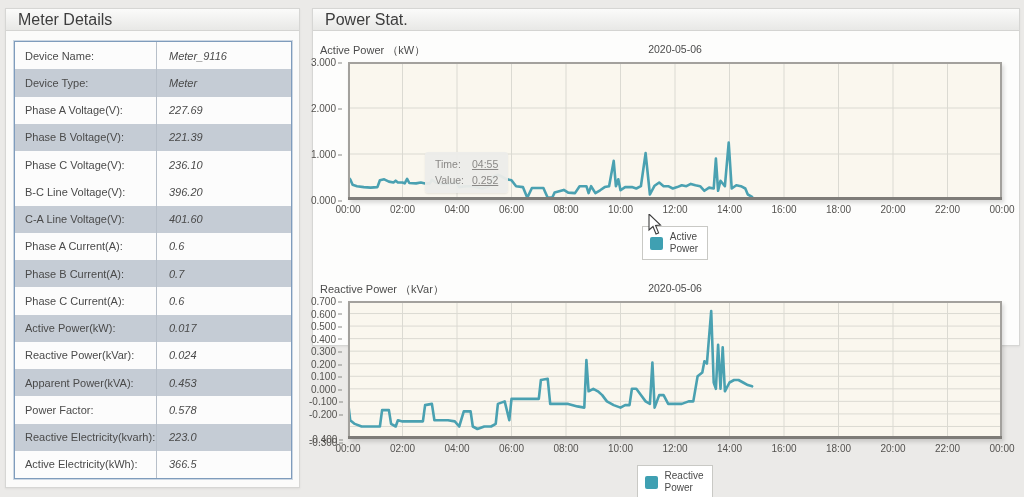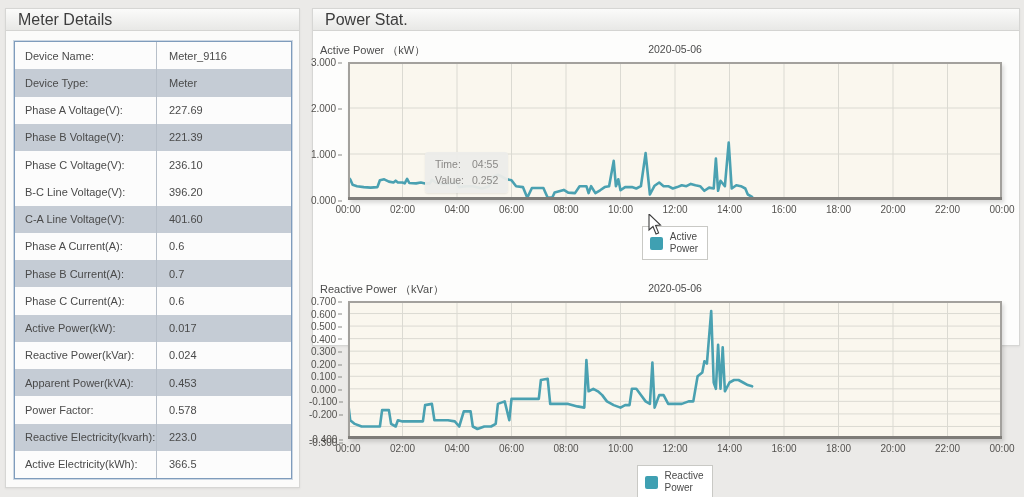--- a/index.html
+++ b/index.html
@@ -35,21 +35,21 @@
     box-shadow:0 0 0 1px #ccd7e3;
     background:#fcfcfc;
   }
   .detail-row { flex:1; display:flex; align-items:center; font-size:11px; color:#4a4a4a; }
   .detail-row.odd  { background:#fcfcfc; }
   .detail-row.even { background:#c5ccd5; }
   .detail-label {
     width:142px; align-self:stretch; display:flex; align-items:center;
     padding-left:10px; border-right:1px solid #b7bfc9;
   }
-  .detail-value { padding-left:12px; }
+  .detail-value { padding-left:12px;font-style:italic; }
   
   #right-panel { left:312px; top:8px; width:708px; height:338px; background:#fdfdfc; }
   #charts { padding-top:12px; }
   .chart-block { position:relative; }
   .chart-block + .chart-block { margin-top:22px; }
   .chart-head { position:relative; height:14px; margin-bottom:5px; }
   .chart-title { position:absolute; left:7px; top:0; font-size:11px; color:#4c4c4c; }
   .chart-date  { position:absolute; left:35px; top:0; width:654px; text-align:center; font-size:10.5px; color:#4c4c4c; }
   .plot-wrap {
     position:relative; margin-left:35px; width:654px; height:138px;
@@ -74,20 +74,21 @@
   }
   .legend-swatch { width:13px; height:13px; background:#3fa0b2; border-radius:2px; }
   .legend-text { font-size:10px; line-height:1.2; color:#4a4a4a; }
   .tooltip {
     position:absolute; left:77px; top:90px;
     background:rgba(236,236,233,0.95);
     border-radius:3px; padding:4px 10px;
     font-size:10.5px; color:#8a8886; line-height:1.55;
     box-shadow:0 1px 2px rgba(0,0,0,0.08);
     white-space:nowrap;
+    text-decoration:underline;
   }
   .tooltip .lab { display:inline-block; min-width:37px; }
   #cursor { position:absolute; left:648px; top:214px; width:14px; height:21px; z-index:9; }
 </style>
 </head>
 <body>
 
 <section class="panel" id="left-panel">
   <div class="panel-header">
     <span>Meter Details</span>

